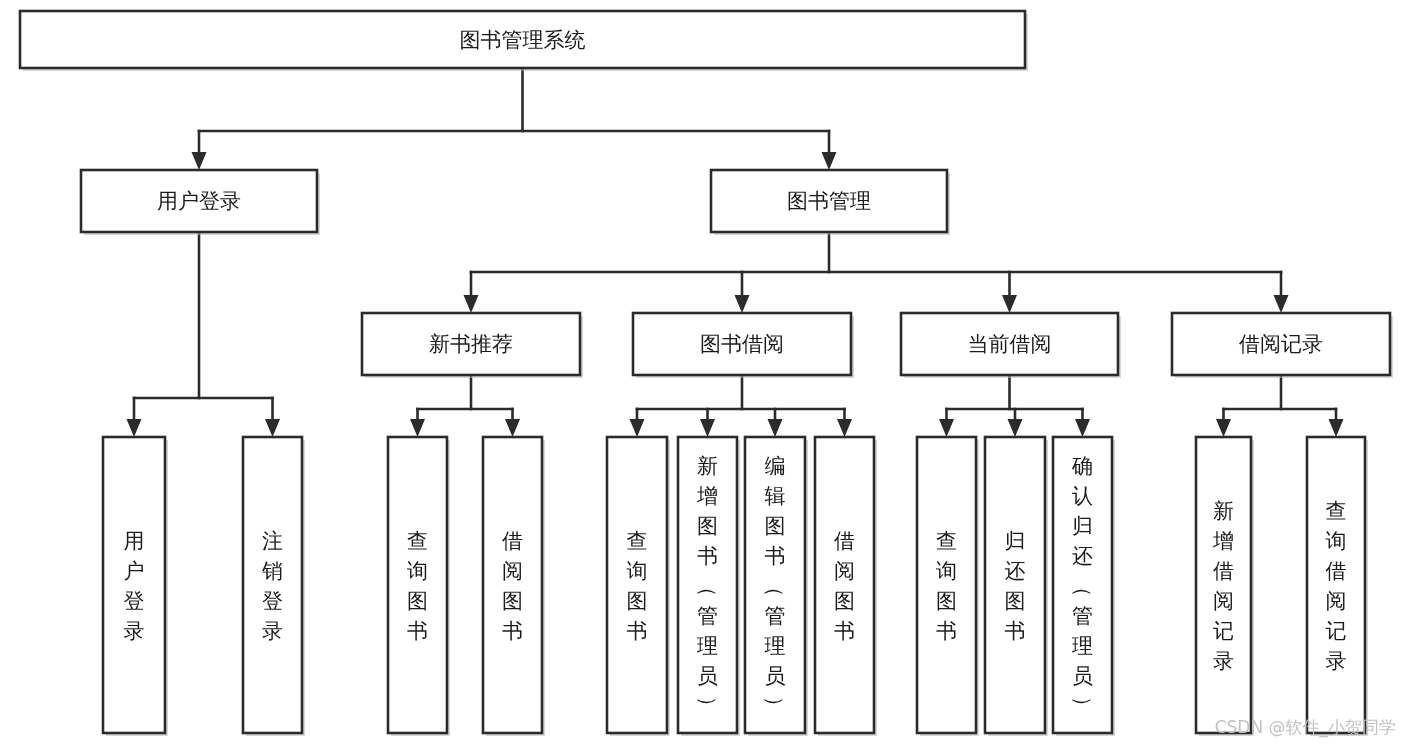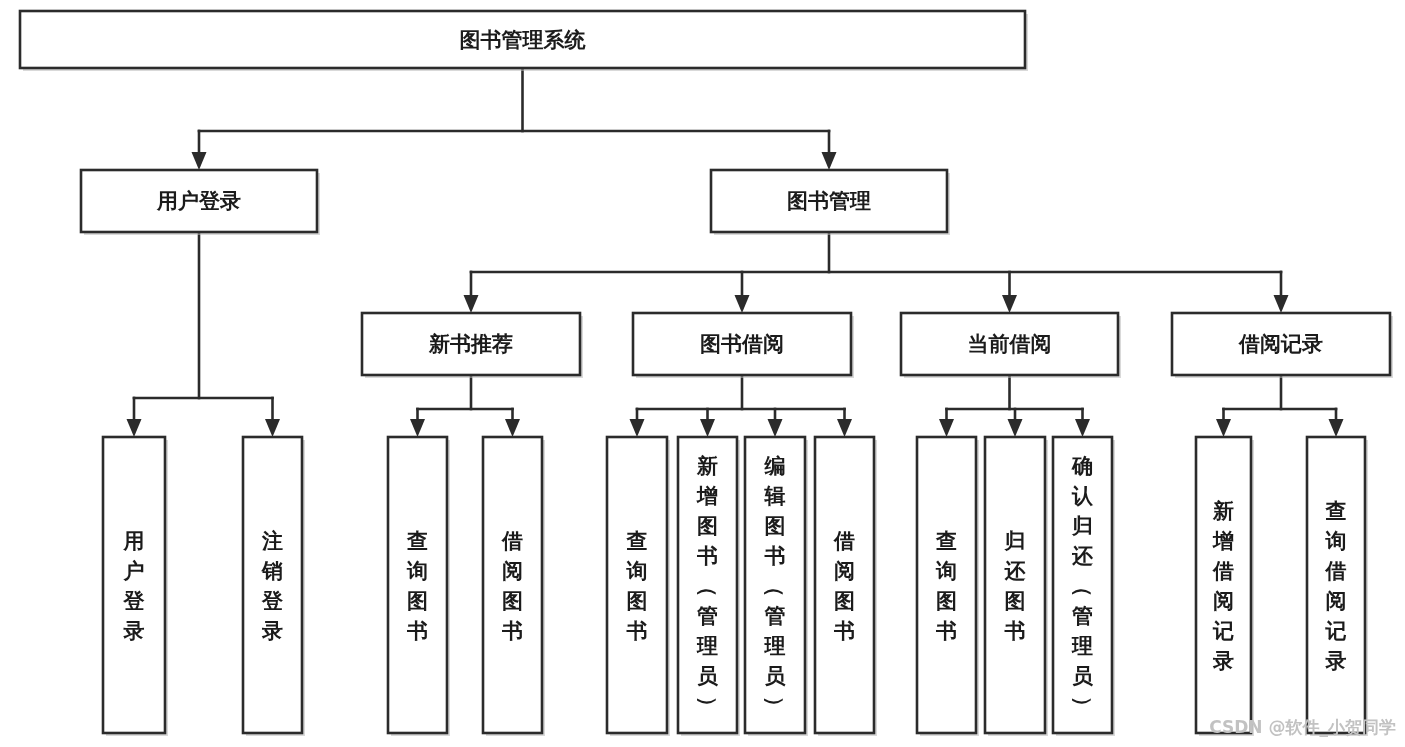--- a/index.html
+++ b/index.html
@@ -12,21 +12,20 @@
     width: 1405px;
     height: 747px;
     font-family: "DejaVu Sans", "Liberation Sans", sans-serif;
     overflow: hidden;
     position: relative;
   }
   #diagram-root {
     position: relative;
     width: 1405px;
     height: 747px;
-    font-weight: bold;
   }
   svg#flow-svg {
     position: absolute;
     left: 0;
     top: 0;
     width: 1405px;
     height: 747px;
     display: block;
   }
   .node-rect {

